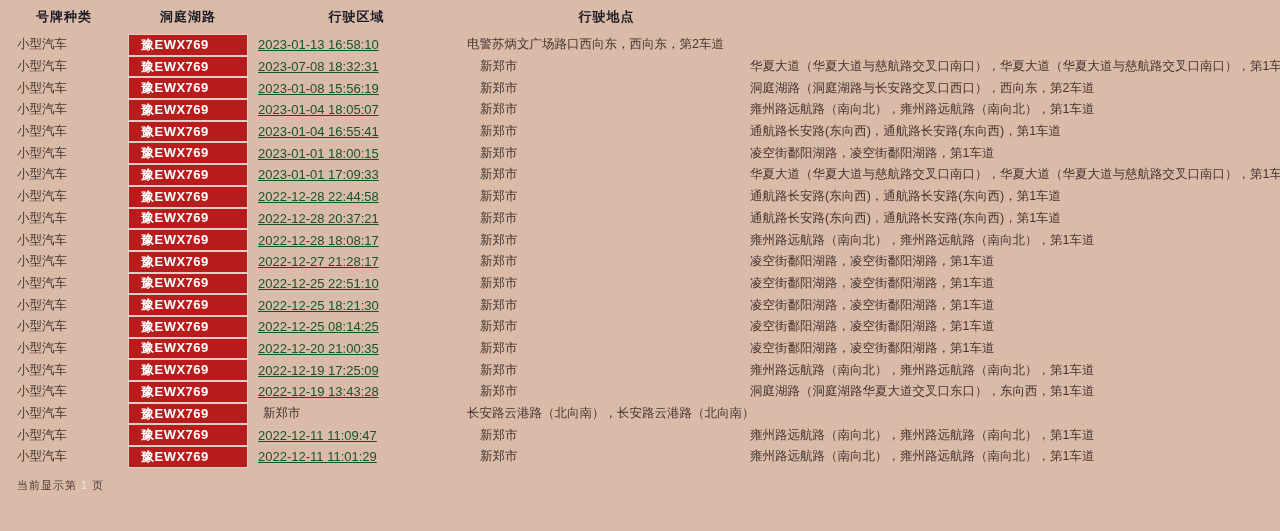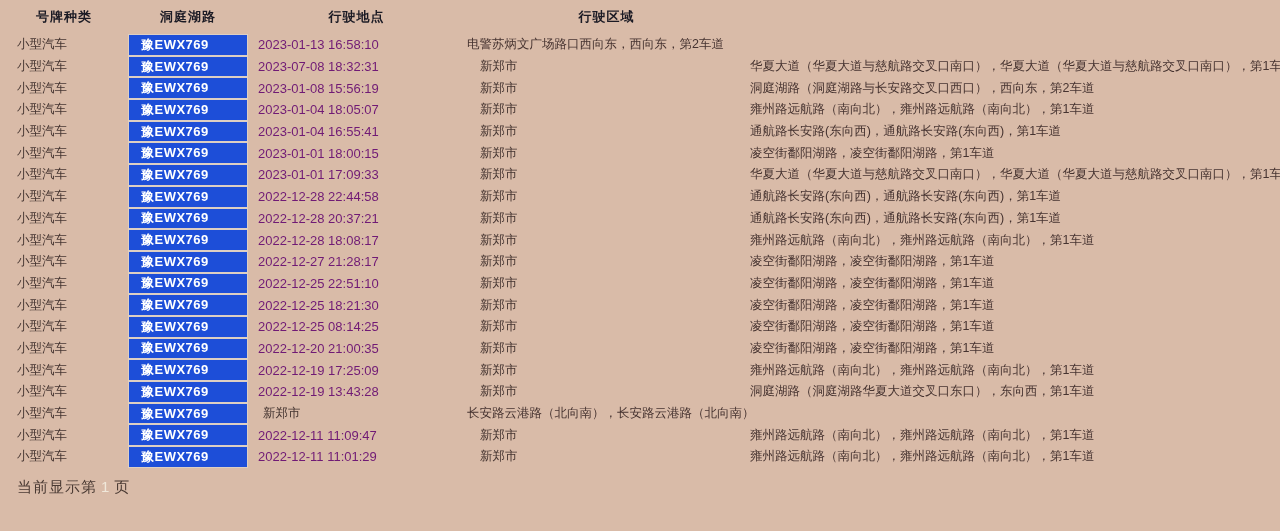--- a/index.html
+++ b/index.html
@@ -29,52 +29,52 @@
     font-size:12.5px;
     color:#443430;
     white-space:nowrap;
     overflow:hidden;
   }
   .c1{padding-left:17px;}
   .c2{height:100%;}
   .plate{
     box-sizing:border-box;
     height:100%;width:100%;
-    background:#1d4ed8;
+    background:#b91c1c;
     border:1px solid #ddcfc3;
     color:#ffffff;
     font-weight:bold;
     font-size:13px;
     display:flex;align-items:center;
     padding-left:12px;
     letter-spacing:0.5px;
   }
-  .c3{padding-left:10px;font-size:13px;color:#701a75;}
+  .c3{padding-left:10px;font-size:13px;color:#14532d;text-decoration:underline;}
   .c4{padding-left:15px;}
   .c5{padding-left:2px;color:#463330;}
   .footer{
     margin:10px 0 0 17px;
-    font-size:15px;
+    font-size:11px;
     color:#4a3a33;
     letter-spacing:1px;
   }
   .footer .pagenum{
     color:#f0e8da;
     padding:0 4px;
   }
 </style>
 </head>
 <body>
 
 <div class="table">
   <div class="hrow">
     <div class="hcell">号牌种类</div>
     <div class="hcell">洞庭湖路</div>
+    <div class="hcell">行驶区域</div>
     <div class="hcell">行驶地点</div>
-    <div class="hcell">行驶区域</div>
   </div>
   <div id="rows">
   <div class="row">
     <div class="cell c1">小型汽车</div>
     <div class="cell c2">
       <div class="plate">豫EWX769</div>
     </div>
     <div class="cell c3">2023-01-13 16:58:10</div>
     <div class="cell c5">电警苏炳文广场路口西向东，西向东，第2车道</div>
   </div>

